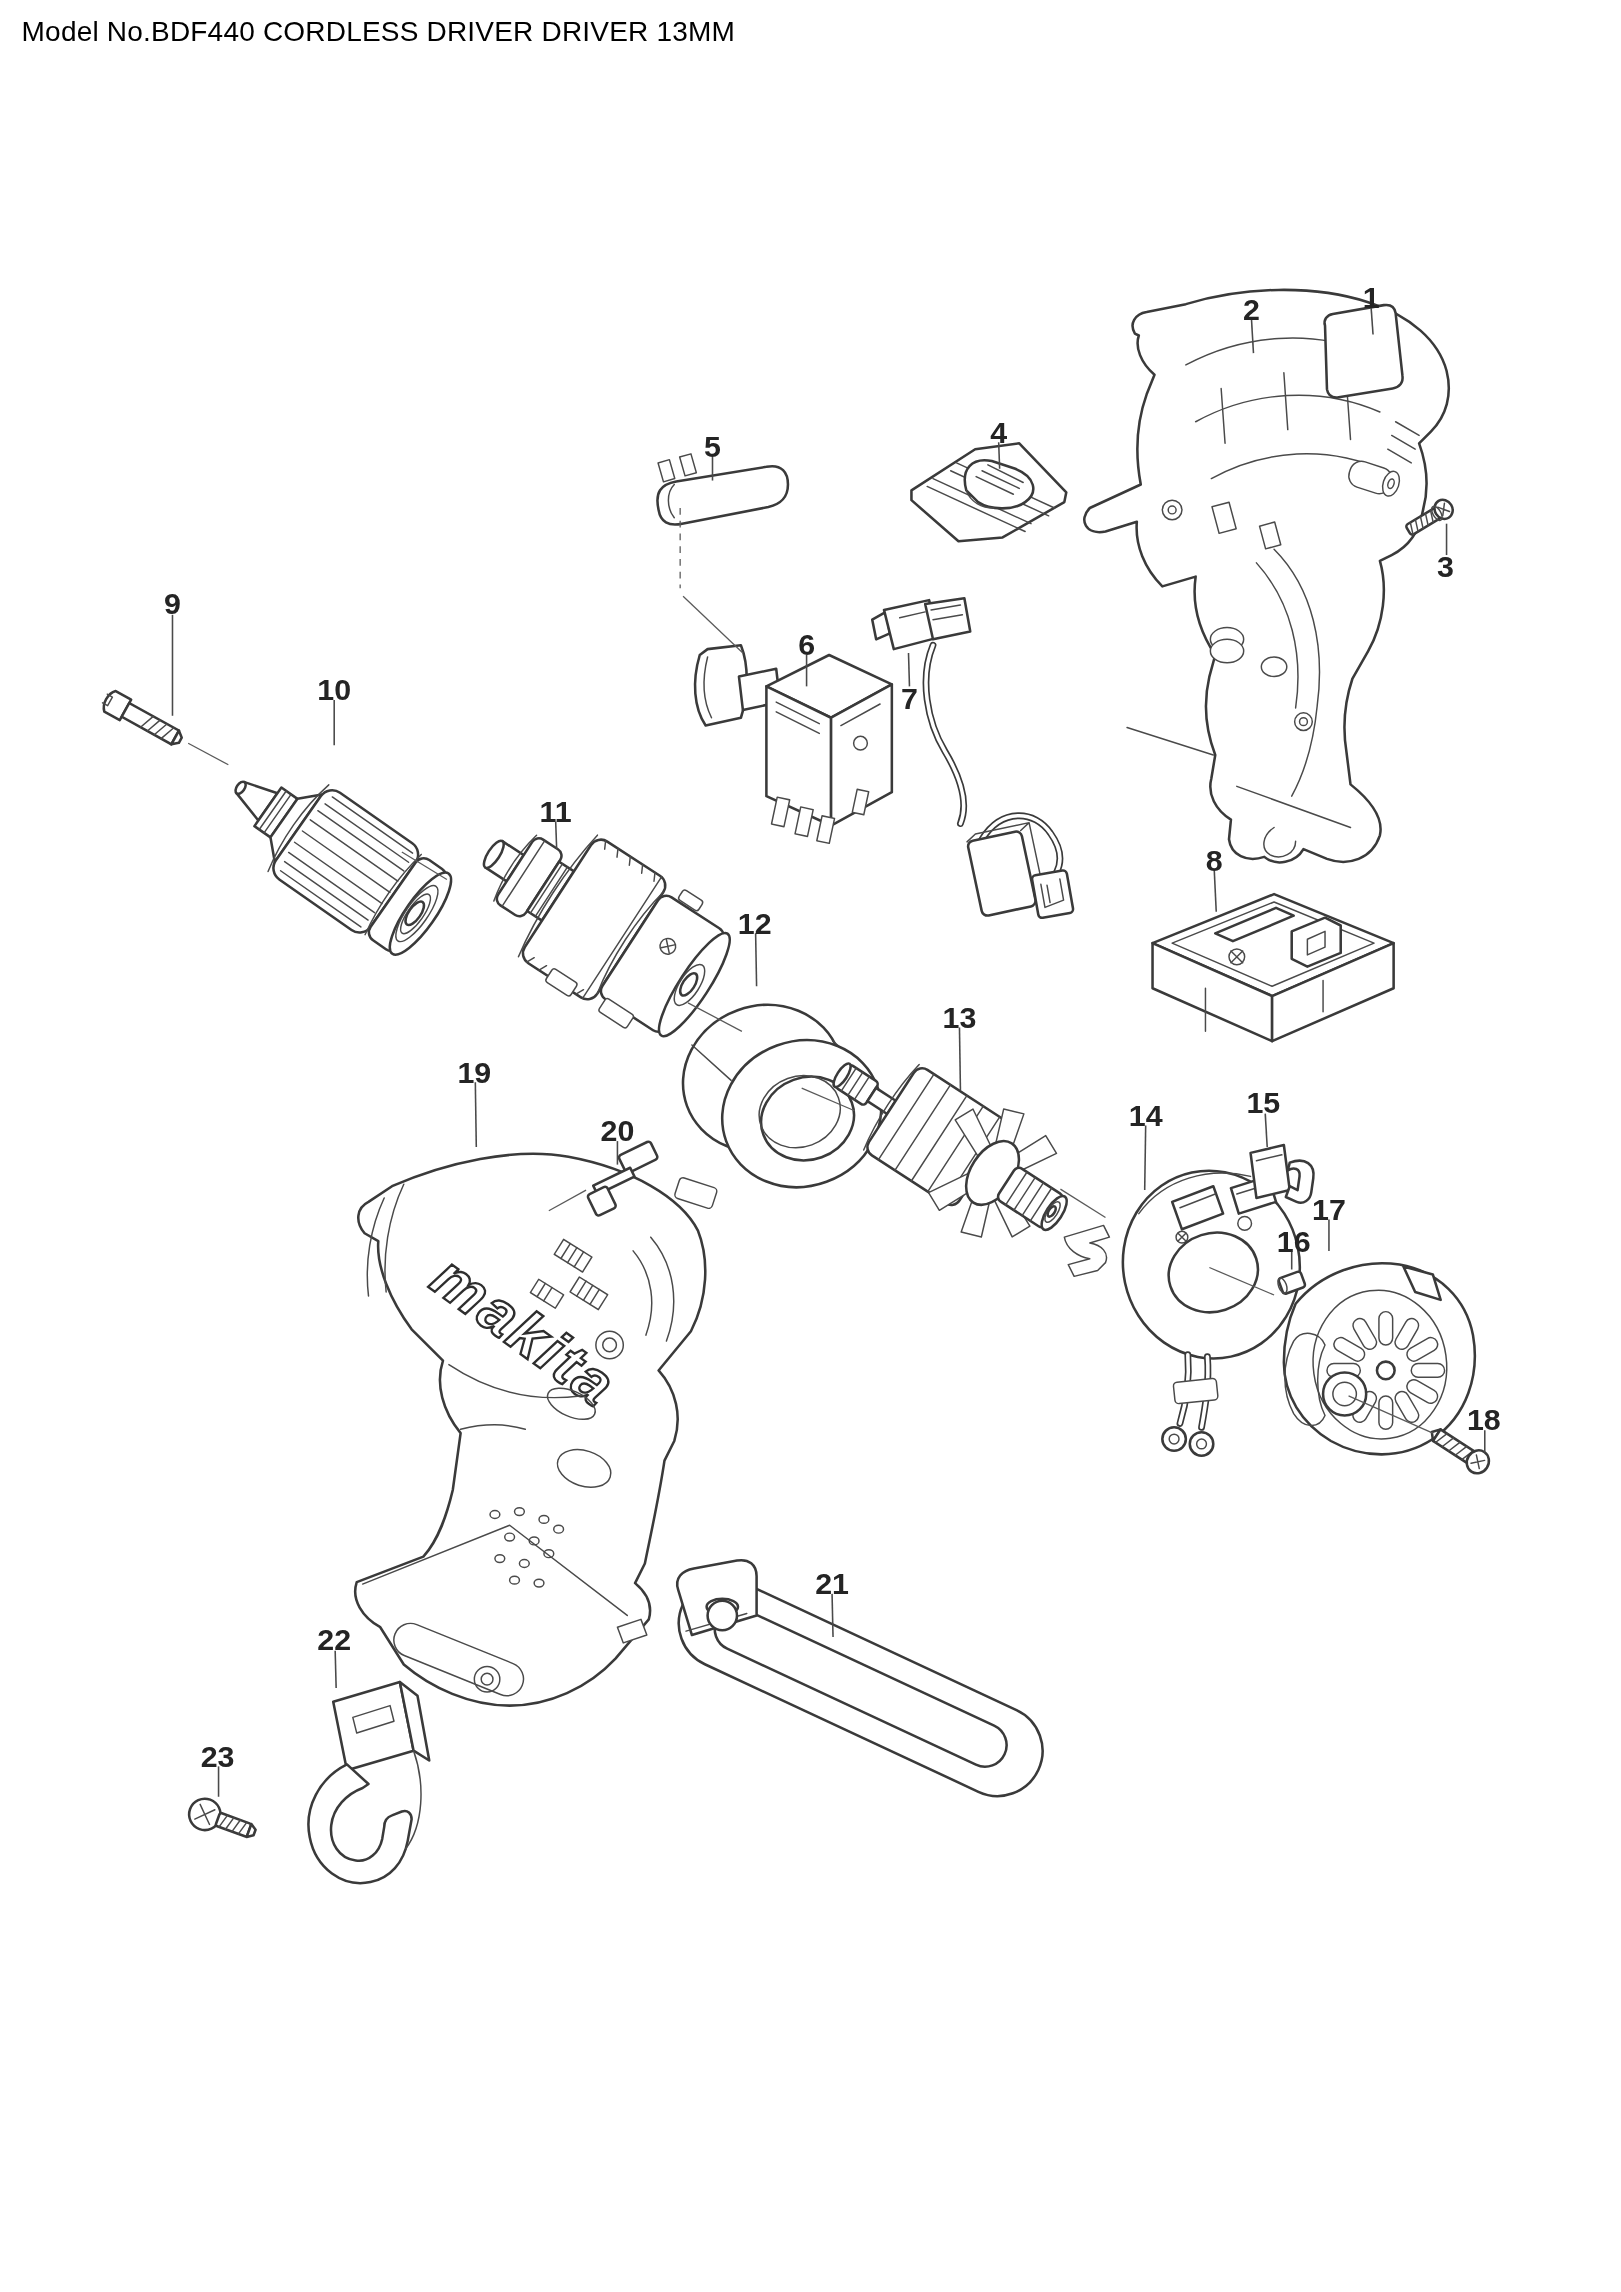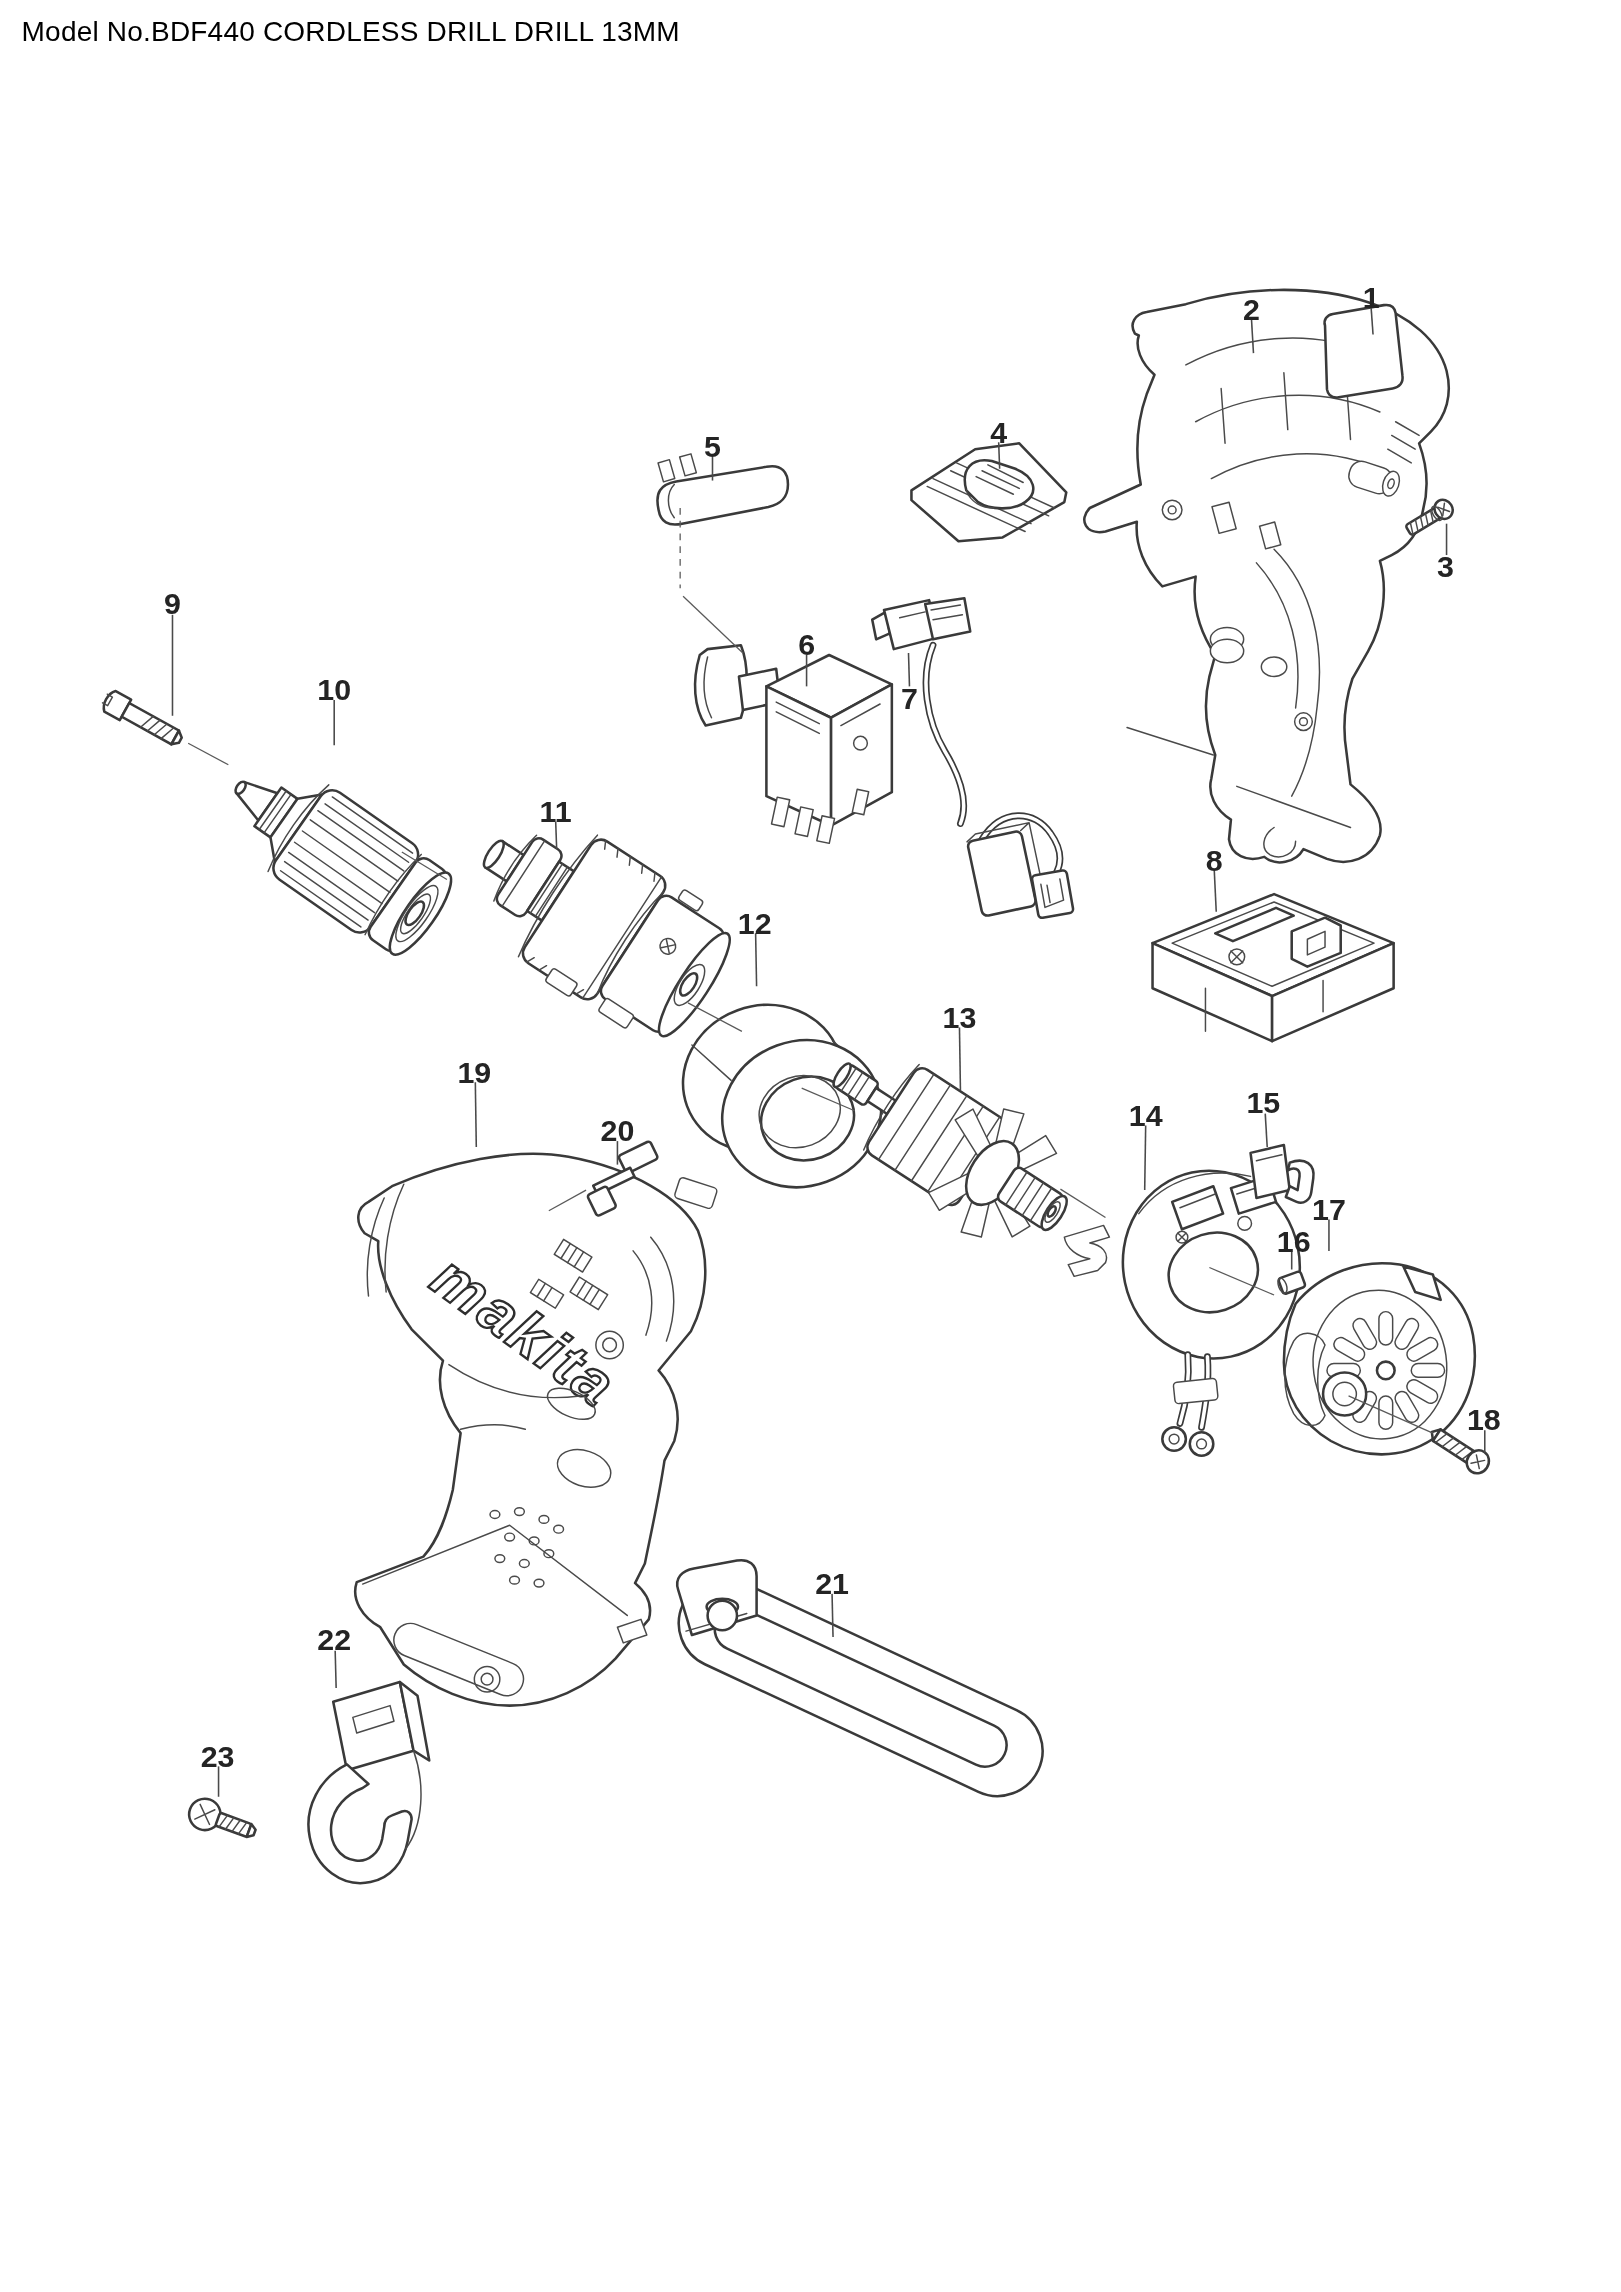--- a/index.html
+++ b/index.html
@@ -15,21 +15,21 @@
   .wireO { fill:none; stroke:#3a3a3a; stroke-width:7;   stroke-linecap:round; }
   .wireI { fill:none; stroke:#ffffff; stroke-width:3.6; stroke-linecap:round; }
   .callout { font-family:"Liberation Sans",sans-serif; font-size:31px; font-weight:600; fill:#242424; text-anchor:middle; dominant-baseline:central; }
   .leader { stroke:#4a4a4a; stroke-width:1.6; }
   .logo { font-family:"Liberation Sans",sans-serif; font-size:62px; font-weight:bold; font-style:italic; fill:#ffffff; stroke:#2e2e2e; stroke-width:2.4; letter-spacing:3px; }
 </style>
 </head>
 <body>
 
 <div class="page">
-  <h1 class="title">Model No.BDF440 CORDLESS DRILL DRILL 13MM</h1>
+  <h1 class="title">Model No.BDF440 CORDLESS DRIVER DRIVER 13MM</h1>
 
   <svg class="diagram" viewBox="0 0 1654 2339" xmlns="http://www.w3.org/2000/svg">
 
     <g>
       <path class="p" d="M1158,340 C1152,330 1158,320 1170,318 L1210,310
         C1270,292 1340,290 1396,308 C1440,322 1468,348 1476,378
         C1482,402 1476,424 1460,440 L1448,452
         C1456,474 1458,498 1452,520 C1448,544 1436,558 1420,566 L1408,572
         C1416,600 1412,636 1396,664 L1380,692 C1372,716 1370,744 1374,768 L1378,800
         C1398,816 1412,834 1408,852 C1400,876 1376,884 1354,876 L1330,866

